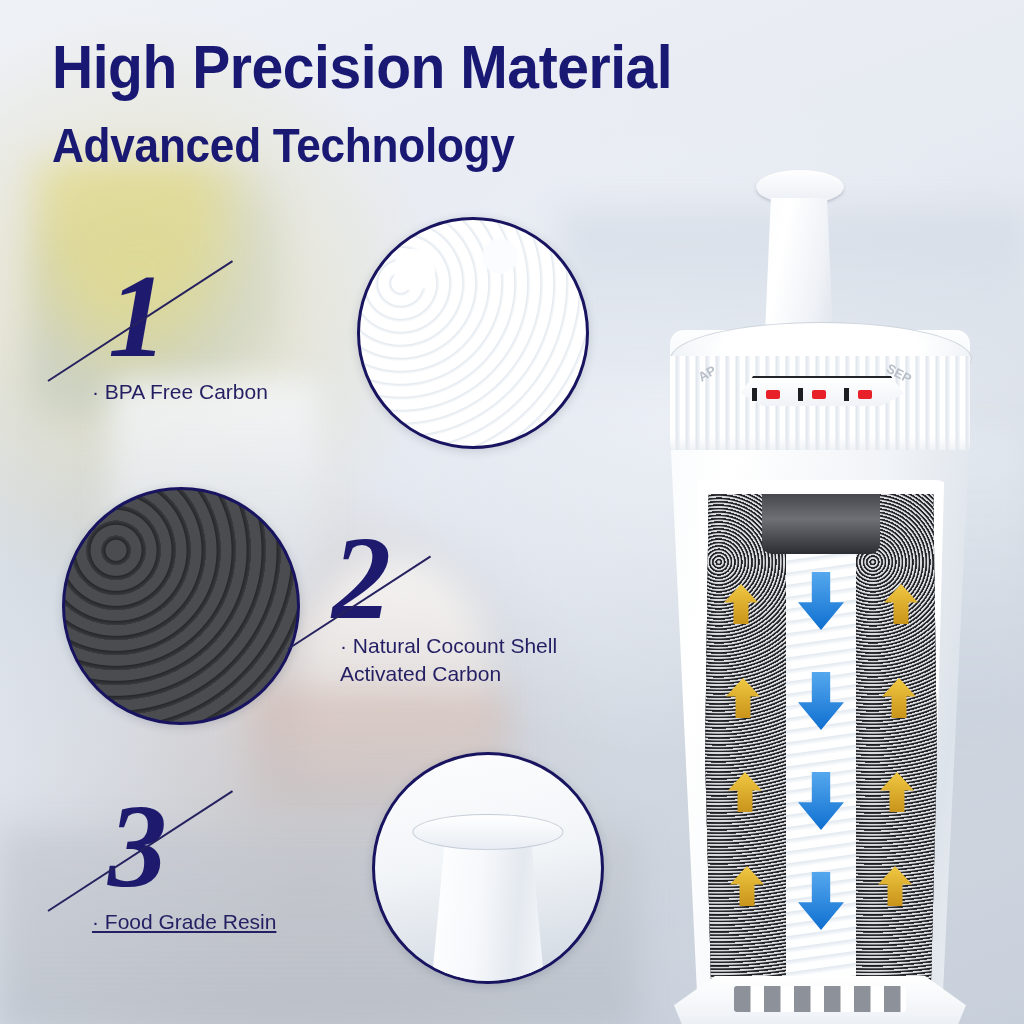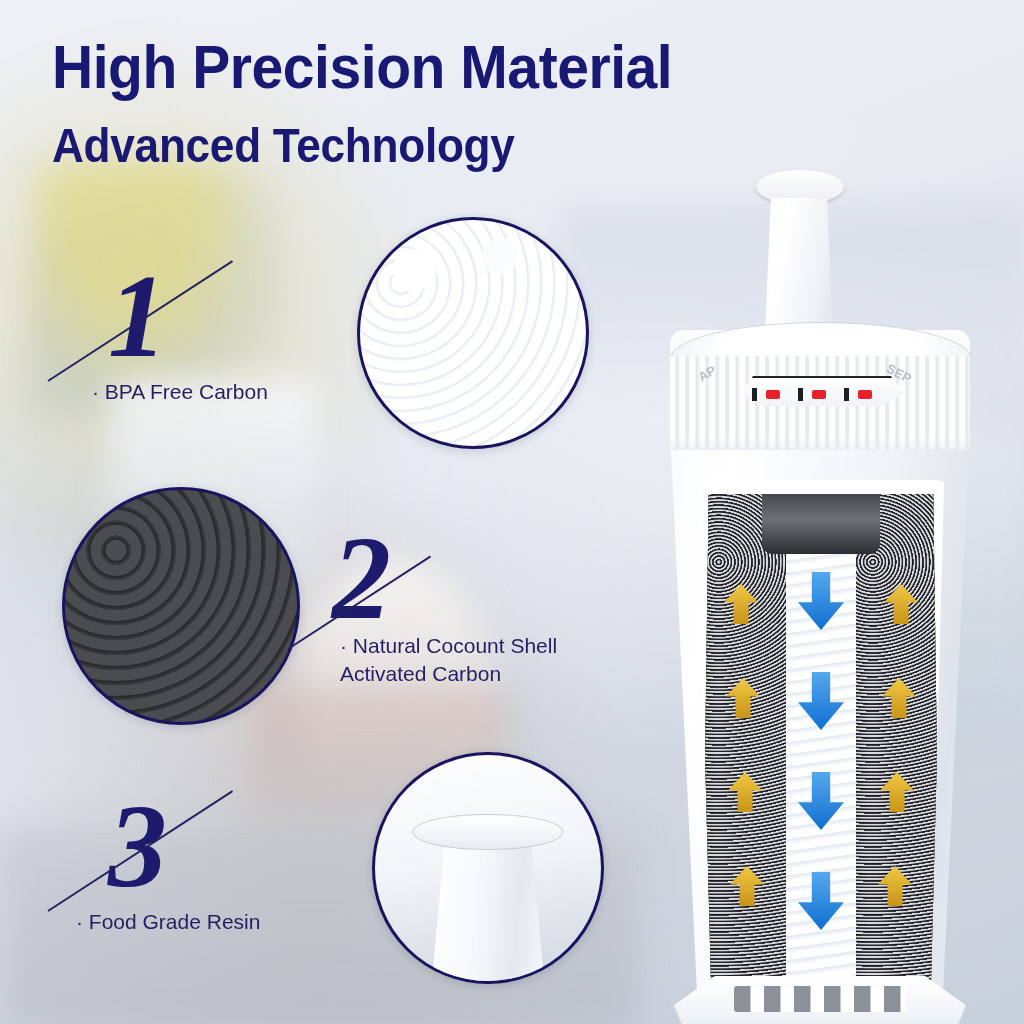--- a/index.html
+++ b/index.html
@@ -161,21 +161,21 @@
   <div class="circle c-beads" style="left:357px;top:217px;width:226px;height:226px;"></div>
 
   <div class="circle c-carbon" style="left:62px;top:487px;width:232px;height:232px;"></div>
   <div class="numeral" style="left:332px;top:520px;">2</div>
   <div class="leader" style="left:288px;top:648px;width:170px;transform:rotate(-33deg);"></div>
   <div class="caption" style="left:340px;top:632px;">· Natural Cocount Shell
 Activated Carbon</div>
 
   <div class="numeral" style="left:108px;top:788px;">3</div>
   <div class="leader" style="left:48px;top:910px;width:220px;transform:rotate(-33deg);"></div>
-  <div class="caption" style="left:76px;top:908px;">· Food Grade Resin</div>
+  <div class="caption" style="left:92px;top:908px;text-decoration:underline;">· Food Grade Resin</div>
   <div class="circle c-resin" style="left:372px;top:752px;width:226px;height:226px;">
     <div class="resin-spout"></div>
     <div class="resin-cap"></div>
   </div>
 
   <div id="filter">
 
     <div class="f-spout-top"></div>
     <div class="f-spout"></div>
 

